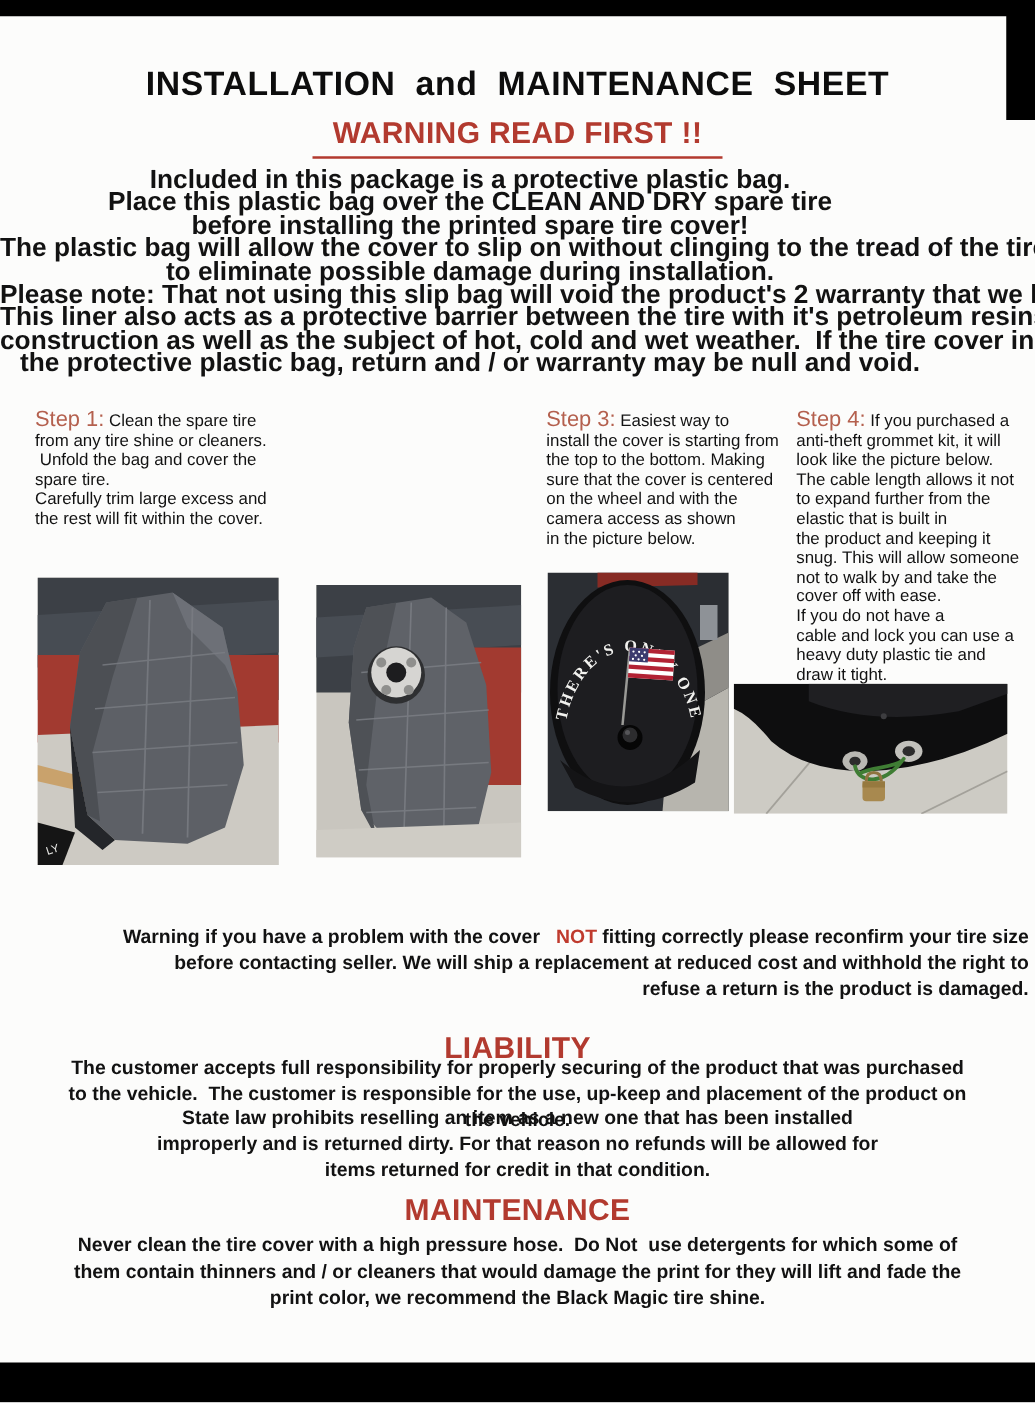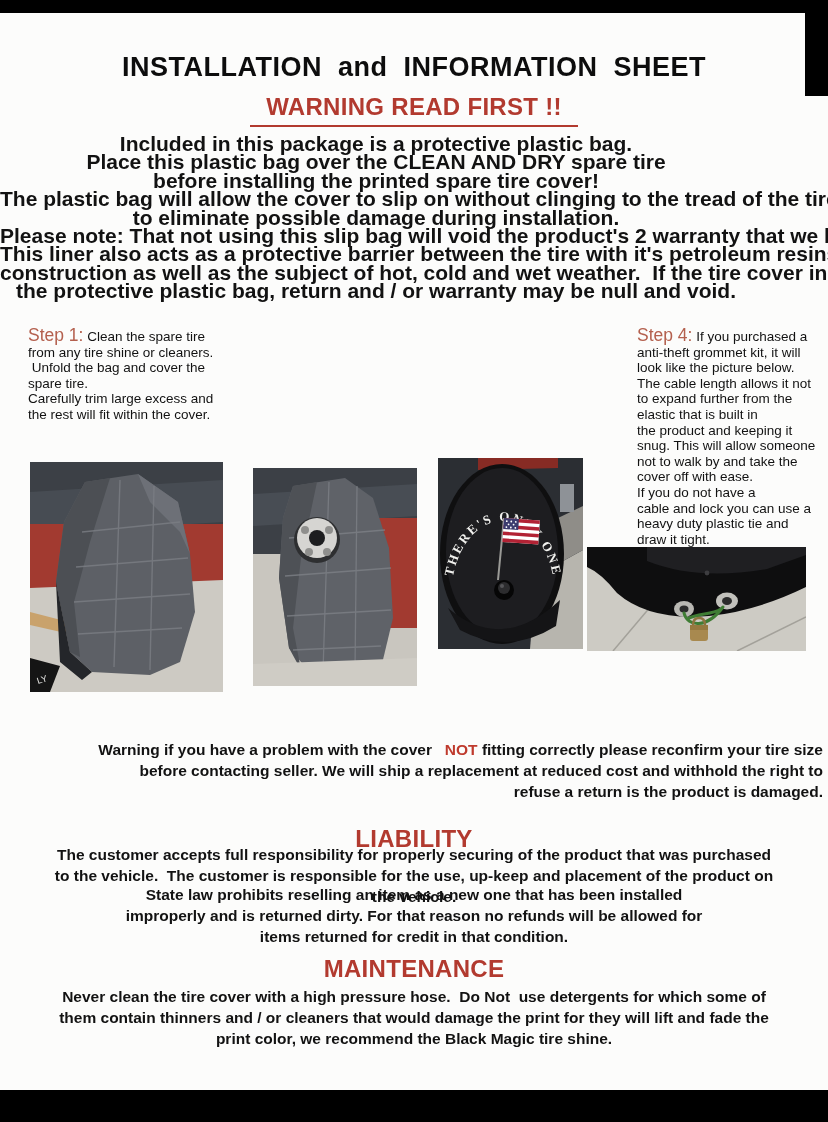--- a/index.html
+++ b/index.html
@@ -56,21 +56,21 @@
 </style>
 </head>
 <body>
 
 <div class="sheet">
 
   <div class="bar" style="top:0;left:0;width:828px;height:13px;"></div>
   <div class="bar" style="top:0;right:0;width:23px;height:96px;"></div>
   <div class="bar" style="top:1090px;left:0;width:828px;height:32px;"></div>
 
-  <div class="title pre">INSTALLATION  and  INFORMATION  SHEET</div>
+  <div class="title pre">INSTALLATION  and  MAINTENANCE  SHEET</div>
   <div class="warn-head-wrap">
     <span class="warn-head">WARNING READ FIRST !!</span>
   </div>
 
   <div class="intro pre">Included in this package is a protective plastic bag.
 Place this plastic bag over the CLEAN AND DRY spare tire
 before installing the printed spare tire cover!
 The plastic bag will allow the cover to slip on without clinging to the tread of the tire and
 to eliminate possible damage during installation.
 Please note: That not using this slip bag will void the product's 2 warranty that we have provided.
@@ -78,20 +78,29 @@
 construction as well as the subject of hot, cold and wet weather.  If the tire cover in installed without
 the protective plastic bag, return and / or warranty may be null and void.</div>
 
   <div class="step s1">
     <span class="lbl">Step 1:</span><span class="txt"> Clean the spare tire
 from any tire shine or cleaners.
  Unfold the bag and cover the
 spare tire.
 Carefully trim large excess and
 the rest will fit within the cover.</span>
+  </div>
+  <div class="step s3">
+    <span class="lbl">Step 3:</span><span class="txt"> Easiest way to
+install the cover is starting from
+the top to the bottom. Making
+sure that the cover is centered
+on the wheel and with the
+camera access as shown
+in the picture below.</span>
   </div>
   <div class="step s4">
     <span class="lbl">Step 4:</span><span class="txt"> If you purchased a
 anti-theft grommet kit, it will
 look like the picture below.
 The cable length allows it not
 to expand further from the
 elastic that is built in
 the product and keeping it
 snug. This will allow someone

